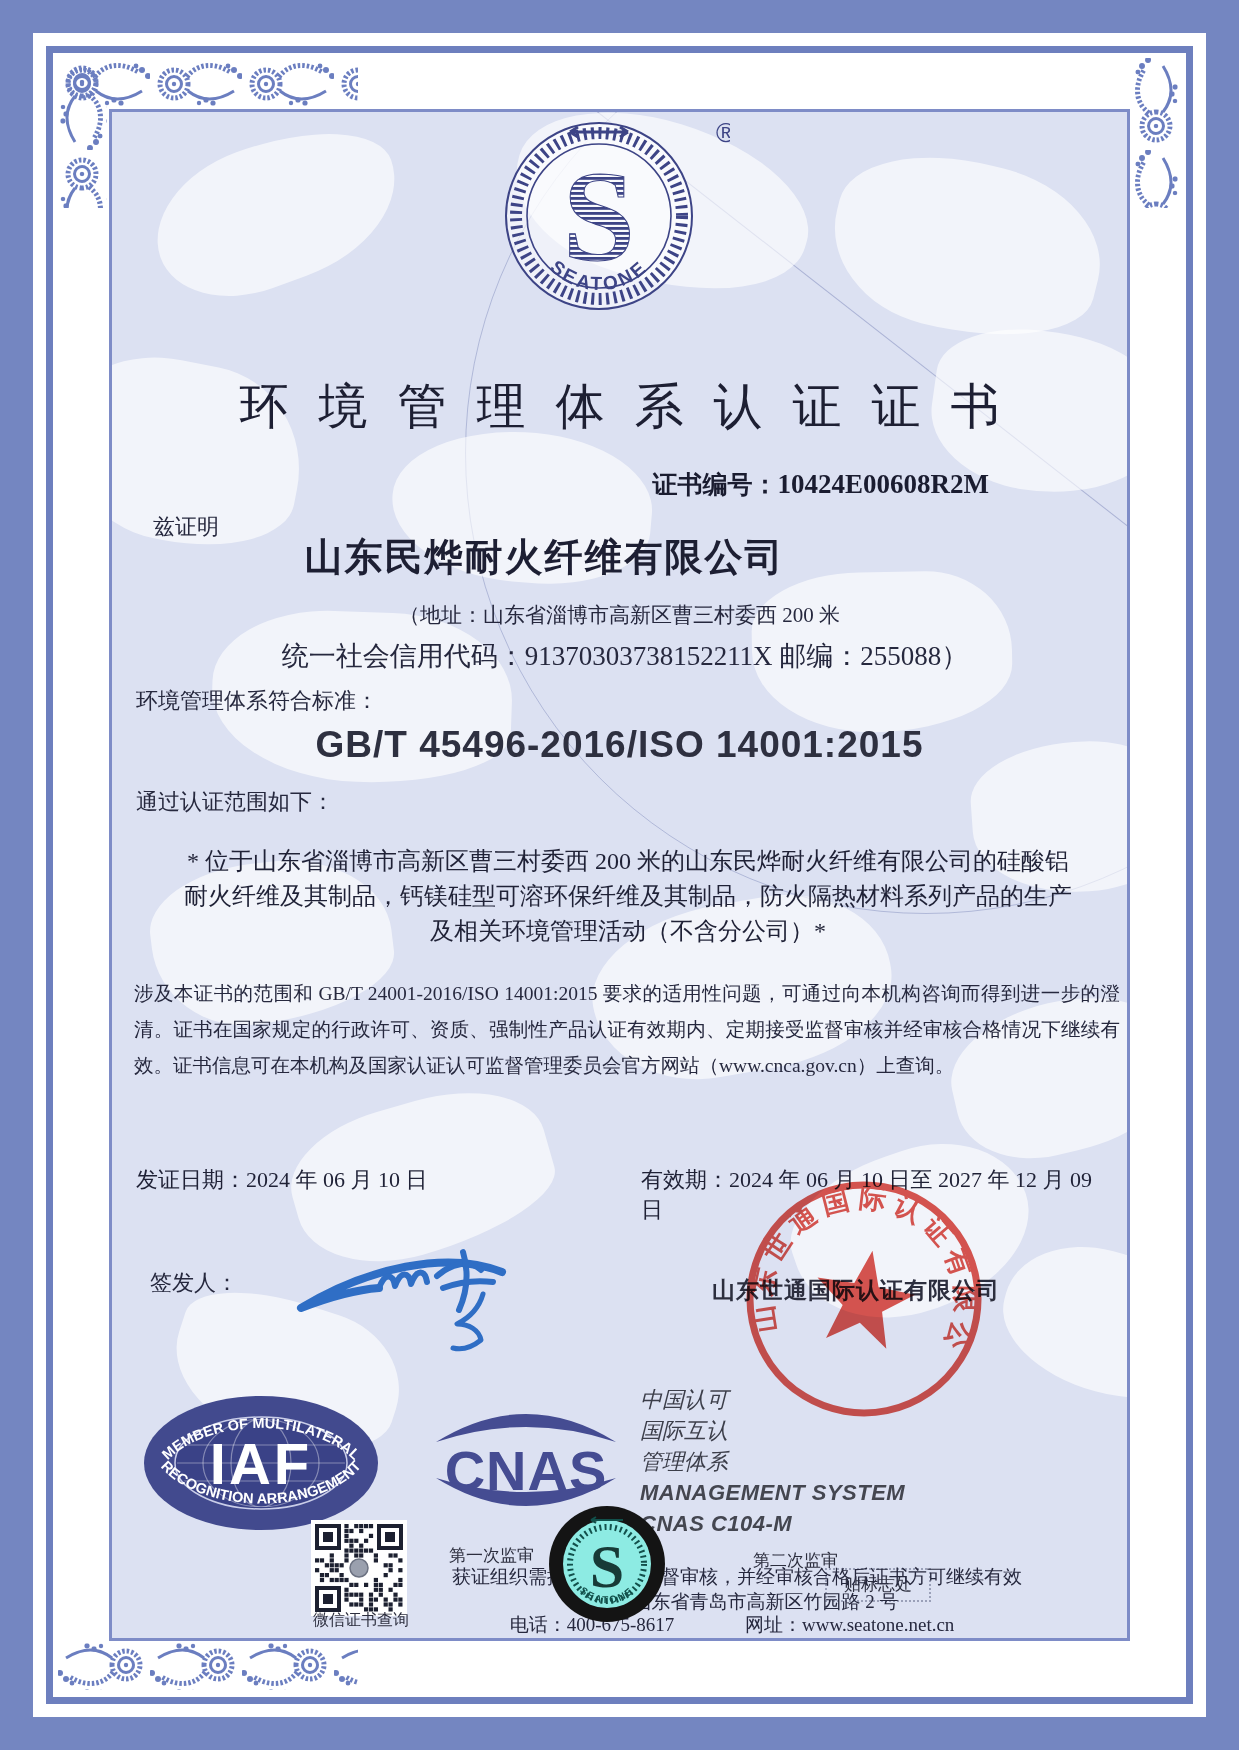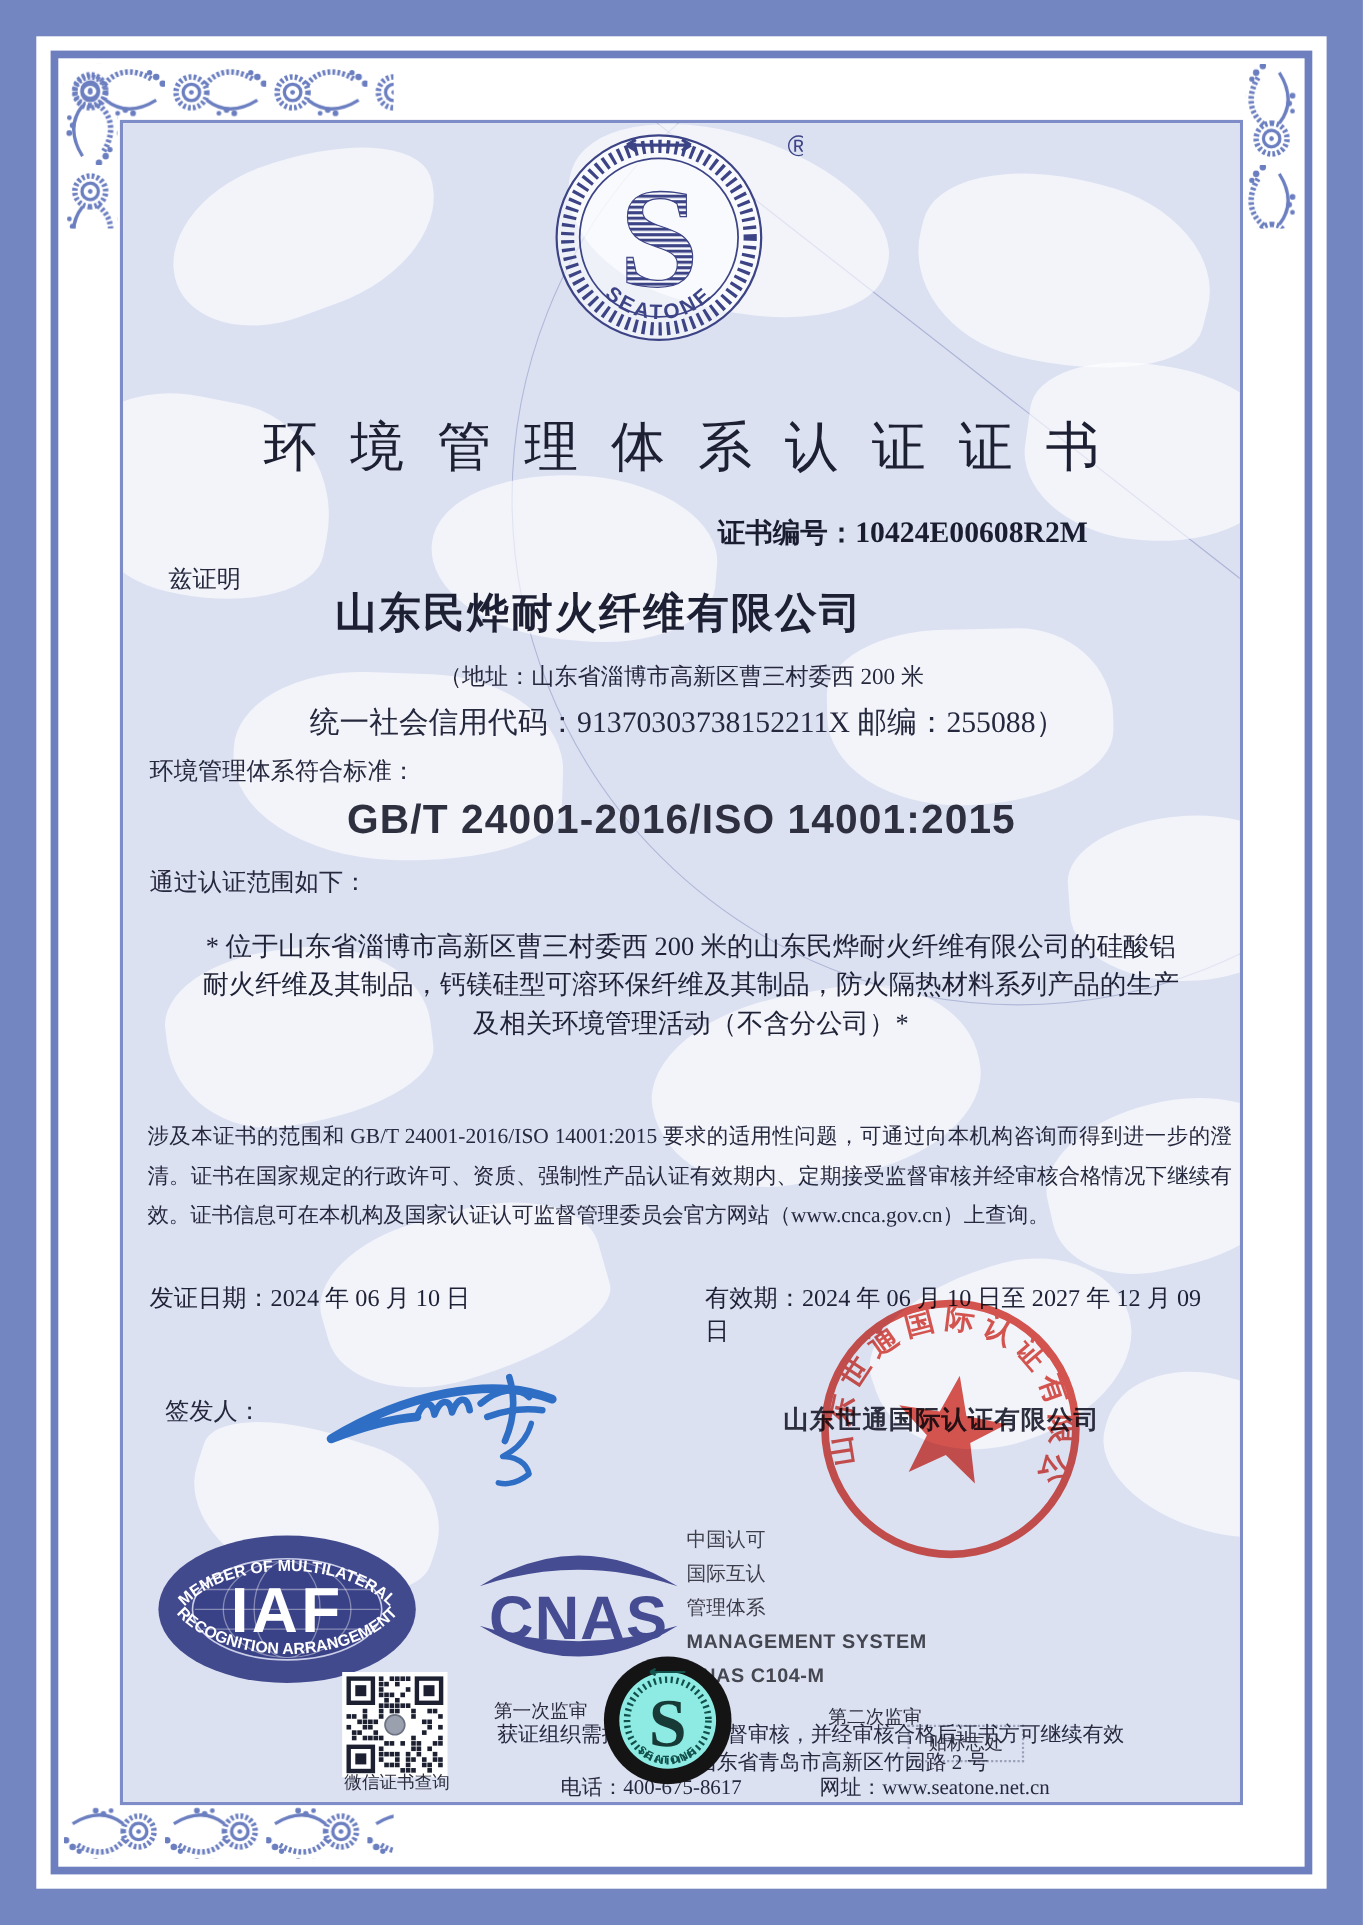--- a/index.html
+++ b/index.html
@@ -24,30 +24,30 @@
   .certno .num{font-size:27px;}
   .label{font-size:22px;color:#26283e;}
   .certify{left:41px;top:400px;}
   .company{top:420px;left:-150px;right:0;text-align:center;font-size:38px;font-weight:bold;color:#1d1f33;letter-spacing:2px;}
   .addr1{top:489px;font-size:21px;color:#26283e;}
   .addr2{top:526px;font-size:27px;color:#26283e;padding-left:11px;}
   .stdlabel{left:24px;top:574px;}
   .standard{top:612px;font-size:37px;font-family:"Liberation Sans",sans-serif;font-weight:bold;color:#2e3040;letter-spacing:1px;}
   .scopelabel{left:24px;top:675px;}
   .scope{top:732px;font-size:24px;font-weight:normal;color:#1f2136;line-height:35px;margin-left:17px;}
-  .disclaimer{left:22px;top:904px;width:986px;font-size:19.5px;line-height:36px;text-align:justify;color:#26283e;}
+  .disclaimer{left:22px;top:864px;width:986px;font-size:19.5px;line-height:36px;text-align:justify;color:#26283e;}
   .dates{top:1053px;left:24px;right:24px;font-size:22px;color:#1f2136;}
   .dates .valid{position:absolute;left:505px;top:0;}
   .signer{left:38px;top:1128px;margin-top:28px;}
   .sig{left:175px;top:1130px;z-index:2;}
   .issuer-co{left:600px;top:1163px;font-size:23px;font-weight:bold;color:#2c2e3e;z-index:2;letter-spacing:1px;}
   .seal{left:627px;top:1062px;z-index:3;opacity:.93;mix-blend-mode:multiply;}
   .iaf{left:27px;top:1280px;}
   .cnas{left:314px;top:1290px;}
-  .accr{left:512px;top:1272px;line-height:31px;font-size:18px;color:#3c3e4a;font-family:"Liberation Sans",sans-serif;}
+  .accr{left:528px;top:1272px;line-height:31px;font-size:22px;color:#3c3e4a;font-family:"Liberation Sans",sans-serif;font-style:italic;}
   .accr .en{font-weight:bold;letter-spacing:.5px;color:#444650;}
   .qr{left:199px;top:1408px;}
   .qr-caption{left:174px;top:1498px;width:150px;text-align:center;font-size:16px;color:#2c2e3e;}
   .holo{left:435px;top:1392px;z-index:4;}
   .f-small{font-size:17px;color:#2c2e3e;}
   .first-audit{left:337px;top:1432px;}
   .second-audit{left:641px;top:1437px;}
   .sticker{left:713px;top:1426px;width:102px;height:30px;border:2px dotted #9aa0b8;text-align:center;line-height:30px;font-size:17px;color:#2c2e3e;margin-top:30px;}
   .note{left:300px;top:1452px;width:650px;text-align:center;font-size:19px;color:#26283e;}
   .addr-f{left:300px;top:1477px;width:650px;text-align:center;font-size:19px;color:#26283e;}
@@ -196,21 +196,21 @@
 
     <div class="abs certno">
       <span>证书编号：</span><span class="num">10424E00608R2M</span>
     </div>
 
     <div class="abs label certify">兹证明</div>
     <div class="abs company">山东民烨耐火纤维有限公司</div>
     <div class="abs ctr addr1">（地址：山东省淄博市高新区曹三村委西 200 米</div>
     <div class="abs ctr addr2">统一社会信用代码：91370303738152211X 邮编：255088）</div>
     <div class="abs label stdlabel">环境管理体系符合标准：</div>
-    <div class="abs ctr standard">GB/T 24001-2016/ISO 14001:2015</div>
+    <div class="abs ctr standard">GB/T 45496-2016/ISO 14001:2015</div>
     <div class="abs label scopelabel">通过认证范围如下：</div>
 
     <div class="abs ctr scope">
       <div>* 位于山东省淄博市高新区曹三村委西 200 米的山东民烨耐火纤维有限公司的硅酸铝</div>
       <div>耐火纤维及其制品，钙镁硅型可溶环保纤维及其制品，防火隔热材料系列产品的生产</div>
       <div>及相关环境管理活动（不含分公司）*</div>
     </div>
 
     <div class="abs disclaimer">涉及本证书的范围和 GB/T 24001-2016/ISO 14001:2015 要求的适用性问题，可通过向本机构咨询而得到进一步的澄清。证书在国家规定的行政许可、资质、强制性产品认证有效期内、定期接受监督审核并经审核合格情况下继续有效。证书信息可在本机构及国家认证认可监督管理委员会官方网站（www.cnca.gov.cn）上查询。</div>
 

